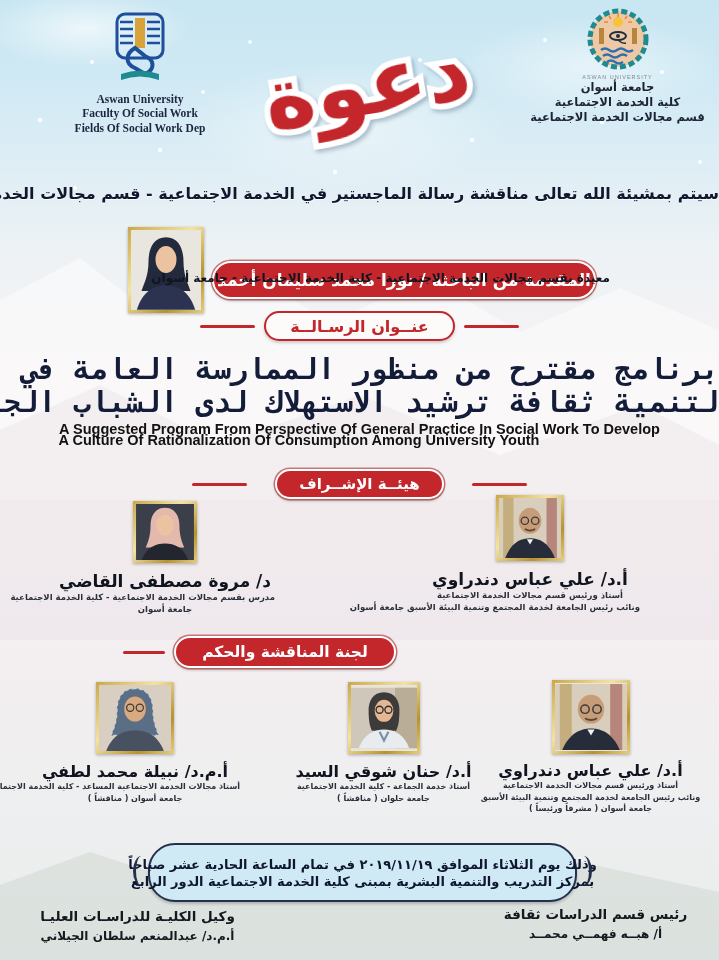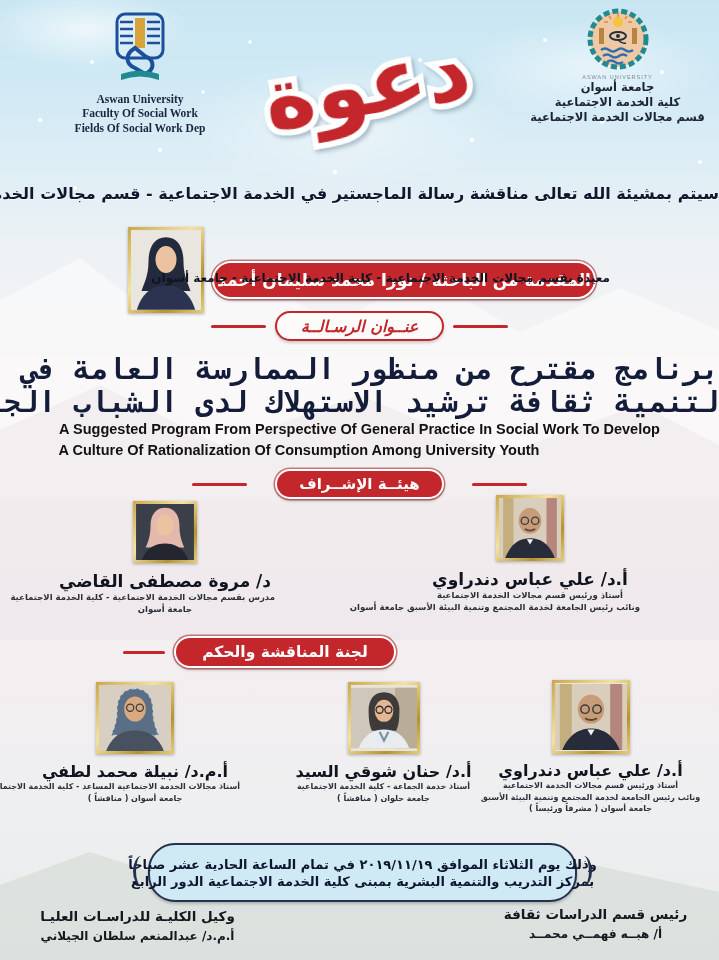--- a/index.html
+++ b/index.html
@@ -48,21 +48,21 @@
   .pill-red{
     background:#c3262b;color:#fff;font-weight:bold;direction:rtl;
     border:2px solid #fff;border-radius:20px;
     box-shadow:0 0 0 1.5px rgba(163,22,22,.55),0 2px 3px rgba(0,0,0,.25);
     display:flex;align-items:center;justify-content:center;white-space:nowrap;
   }
   .pill-white{
     background:#fdfbfa;color:#c3262b;font-weight:bold;direction:rtl;
     border:2.5px solid #c3262b;border-radius:18px;
     box-shadow:0 2px 3px rgba(0,0,0,.18);
-    display:flex;align-items:center;justify-content:center;white-space:nowrap;font-style:italic;
+    display:flex;align-items:center;justify-content:center;white-space:nowrap;
   }
   .rule{height:3px;background:#c3262b;border-radius:2px;align-self:center;}
   .section-row{display:flex;align-items:center;justify-content:center;gap:9px;}
   
   .photo{
     background:linear-gradient(135deg,#caa84a,#f3e3a0 40%,#b8922f 75%,#e6cf7d);
     padding:3px;box-shadow:0 1px 3px rgba(0,0,0,.3);
   }
   .photo svg{display:block;background:#e8e4de;}
   
@@ -170,21 +170,21 @@
   <div class="abs z center" style="left:190px;top:271px;width:420px;direction:rtl;font-weight:bold;font-size:12px;color:#10141f;white-space:nowrap;">معيدة بقسم مجالات الخدمة الاجتماعية - كلية الخدمة الاجتماعية - جامعة أسوان</div>
 
   <div class="abs z section-row" style="left:0;top:311px;width:719px;">
     <div class="rule" style="width:55px;"></div>
     <div class="pill-white" style="height:26px;padding:0 24px;font-size:16px;">عنــوان الرسـالــة</div>
     <div class="rule" style="width:55px;"></div>
   </div>
   <div class="abs z thesis-ar center" style="left:0;top:352px;width:719px;">برنامج مقترح من منظور الممارسة العامة في الخدمة الاجتماعية</div>
   <div class="abs z thesis-ar center" style="left:0;top:385px;width:719px;">لتنمية ثقافة ترشيد الاستهلاك لدى الشباب الجامعي.</div>
   <div class="abs z thesis-en center" style="left:0;top:421px;width:719px;">A Suggested Program From  Perspective Of General Practice In Social Work To Develop</div>
-  <div class="abs z thesis-en center" style="left:0;top:442px;width:598px;">A Culture Of Rationalization Of Consumption Among University Youth</div>
+  <div class="abs z thesis-en center" style="left:0;top:432px;width:598px;">A Culture Of Rationalization Of Consumption Among University Youth</div>
 
   <div class="abs z section-row" style="left:0;top:469px;width:719px;gap:28px;">
     <div class="rule" style="width:55px;"></div>
     <div class="pill-red" style="height:26px;padding:0 22px;font-size:15px;">هيئــة الإشــراف</div>
     <div class="rule" style="width:55px;"></div>
   </div>
 
   <div class="abs z center" style="left:55px;top:501px;width:220px;">
     <div class="photo" style="display:inline-block;">
       <svg width="58" height="56" viewBox="0 0 60 58">

